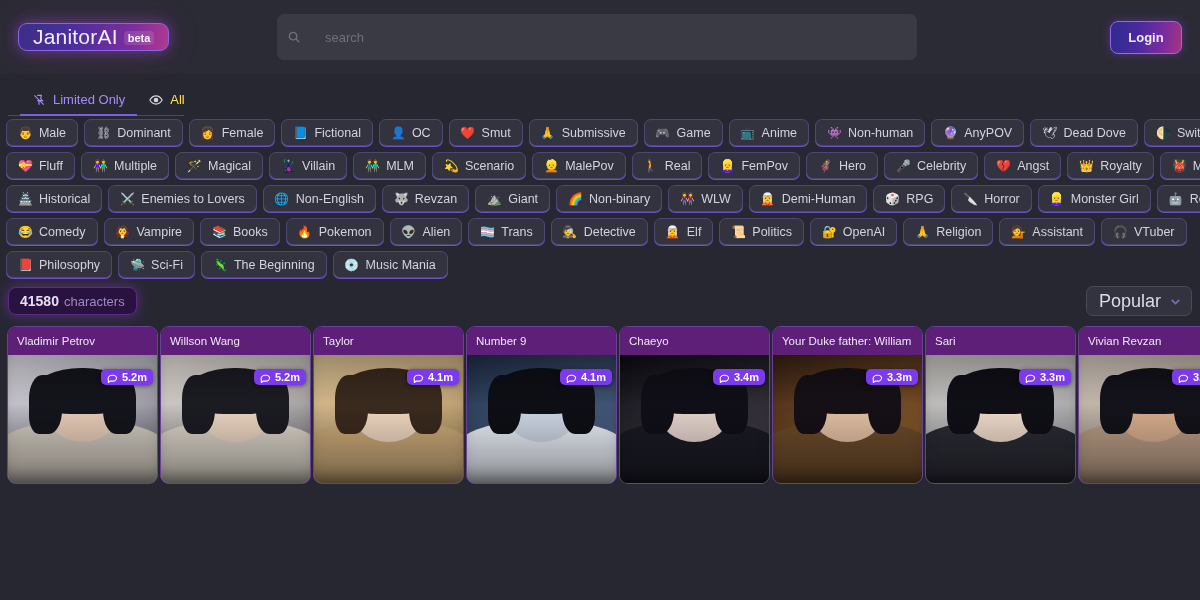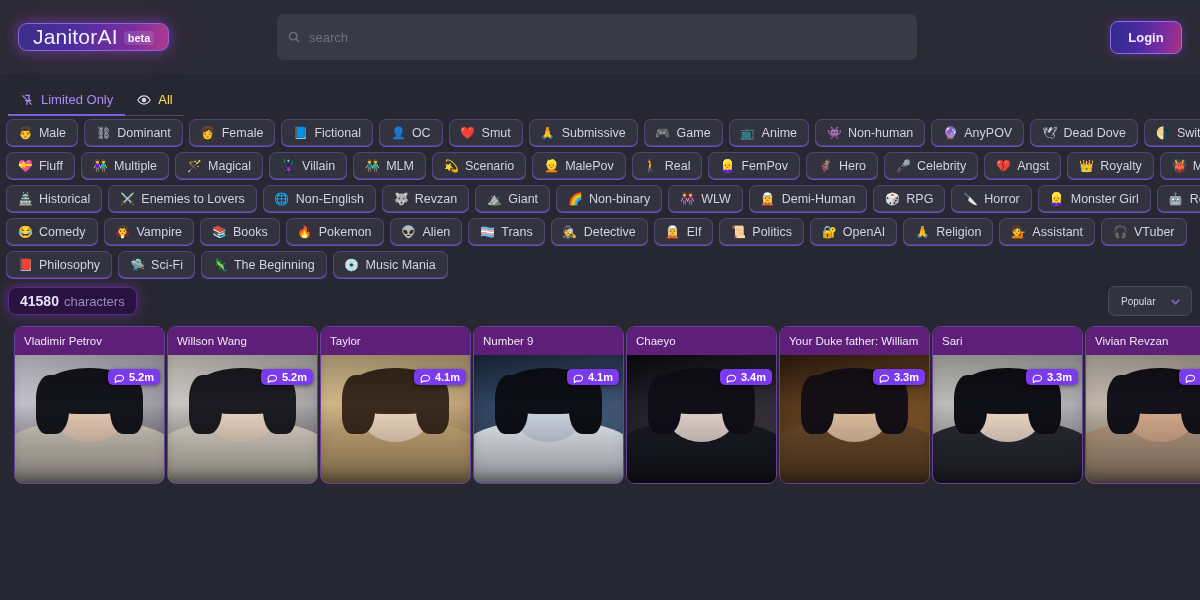--- a/index.html
+++ b/index.html
@@ -51,21 +51,21 @@
   .searchwrap {
     position: absolute;
     left: 277px;
     width: 640px;
     height: 46px;
     background: #3a3a45;
     border-radius: 7px;
     display: flex;
     align-items: center;
     padding: 0 10px;
-    gap: 8px;
+    gap: 24px;
   }
   .search-icon { width: 14px; height: 14px; flex: none; opacity: .55; }
   .search-input {
     flex: 1;
     background: transparent;
     border: none;
     outline: none;
     color: #d8d8e4;
     font-size: 13px;
     font-family: "Liberation Sans", sans-serif;
@@ -93,21 +93,21 @@
     box-shadow: 0 0 10px rgba(130,60,210,.5);
     display: flex; align-items: center; justify-content: center;
   }
   .auth-btn.register { min-width: 92px; }
 
   
   .tabbar {
     height: 42px;
     display: flex;
     align-items: flex-end;
-    padding-left: 8px;
+    padding-left: 20px;
     position: relative;
   }
   .tab {
     display: flex;
     align-items: center;
     gap: 7px;
     padding: 0 12px 9px 12px;
     font-size: 13px;
     color: #fde047;
     cursor: pointer;
@@ -183,28 +183,28 @@
     gap: 8px;
     background: #33333f;
     border: 1px solid #4a4a58;
     border-radius: 7px;
     height: 30px;
     padding: 0 9px 0 12px;
     cursor: pointer;
     min-width: 84px;
     justify-content: space-between;
   }
-  .sort-label { color: #dcdce8; font-size: 10px; }
+  .sort-label { color: #dcdce8; font-size: 18px; }
   .chev { width: 13px; height: 13px; opacity: .8; }
 
   
   .cards {
     display: flex;
     gap: 2px;
-    padding: 0 0 0 14px;
+    padding: 0 0 0 7px;
     margin-top: 2px;
     overflow: hidden;
   }
   .card {
     width: 151px;
     flex: none;
     border-radius: 9px;
     overflow: hidden;
     background: #1b1b24;
     border: 1px solid #6b3f9e;

